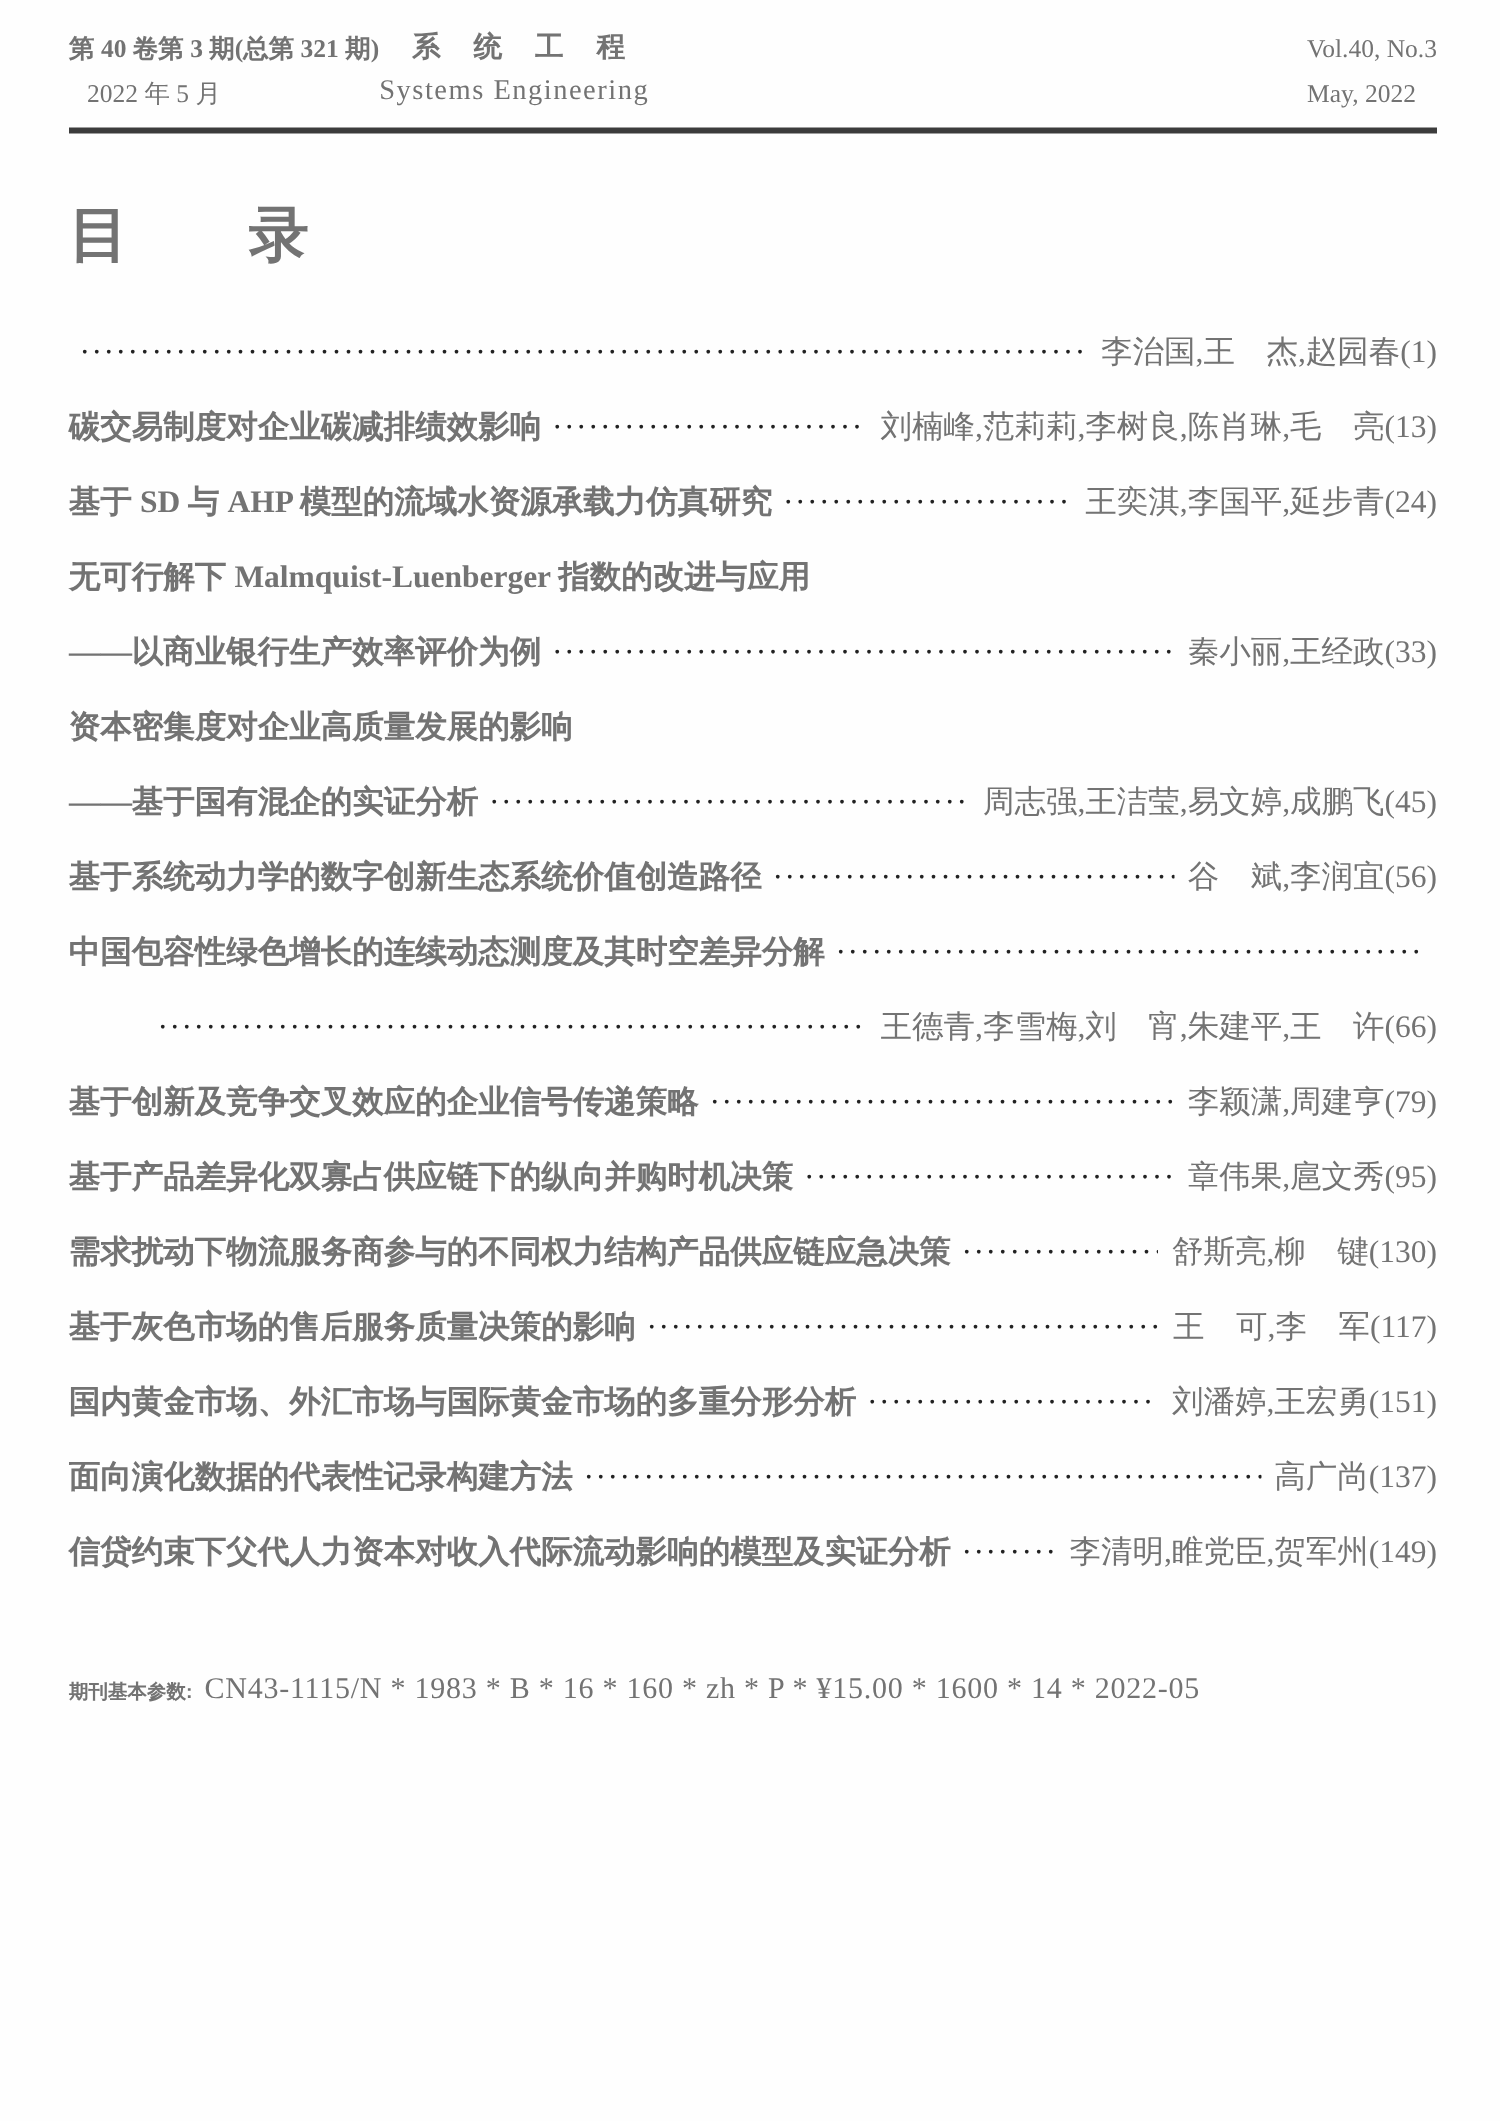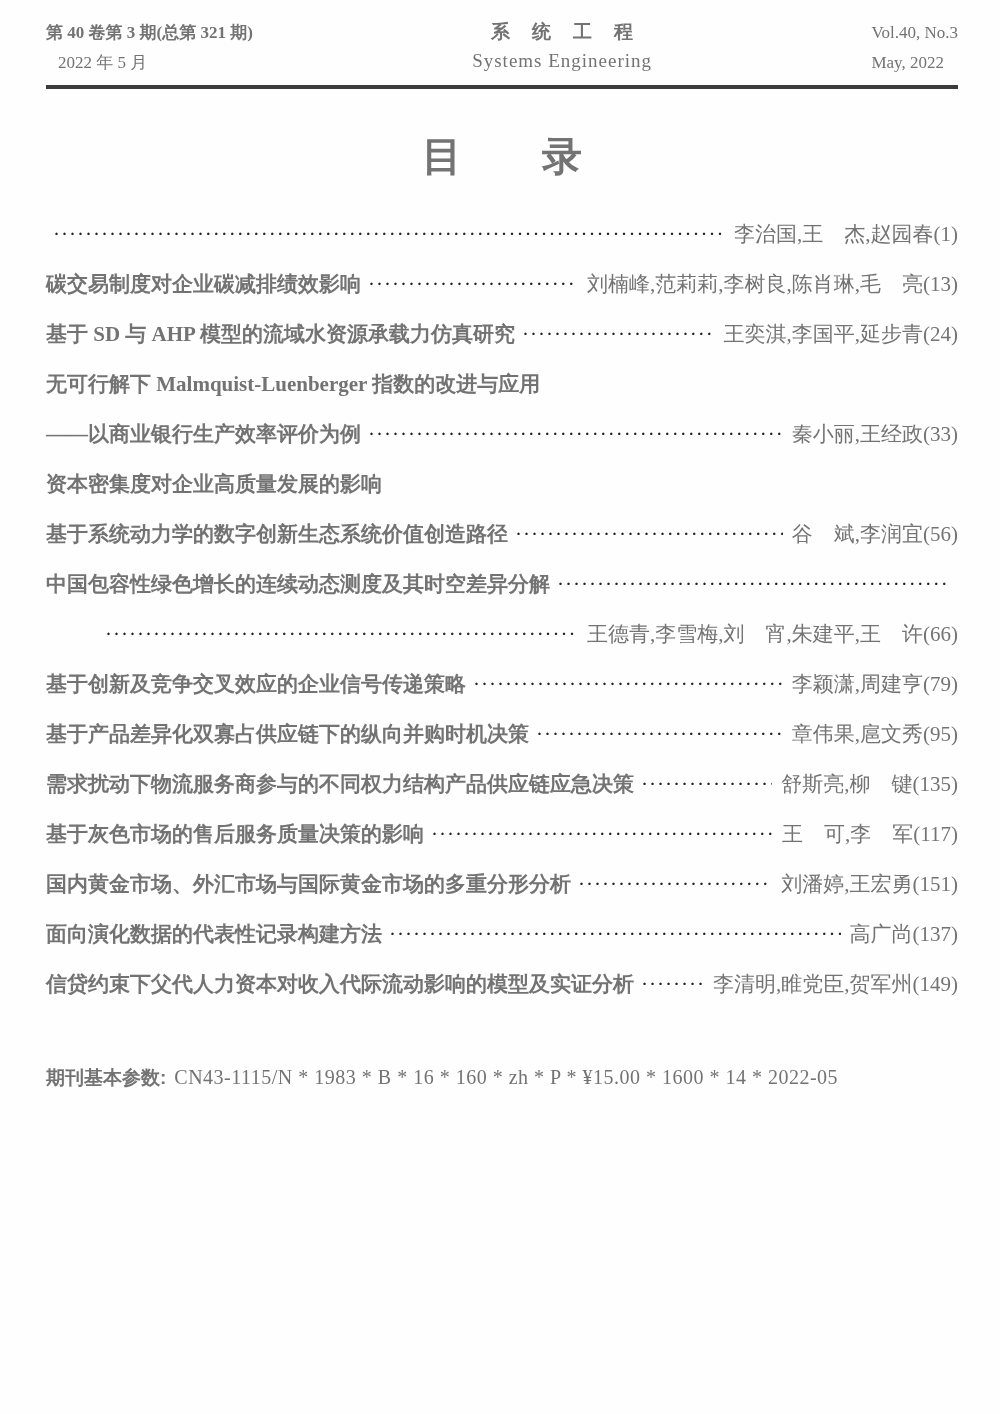--- a/index.html
+++ b/index.html
@@ -15,33 +15,33 @@
     overflow:hidden;
   }
   
   .journal-header{
     display:flex;
     justify-content:space-between;
     align-items:flex-start;
   }
   .header-left{font-size:17px;line-height:1.75;font-weight:600;}
   .header-left .line2{padding-left:12px;font-weight:500;}
-  .header-center{text-align:center;flex:1;}
+  .header-center{flex:1;}
   .cn-journal{
     font-size:19px;font-weight:700;
     letter-spacing:22px;padding-left:22px;
     line-height:1.5;
   }
   .en-journal{font-size:19px;letter-spacing:1px;line-height:1.45;}
   .header-right{font-size:17px;line-height:1.75;text-align:left;font-weight:500;}
   .rule{height:4px;background:#3c3c3c;margin-top:7px;}
   
   .toc-title{
     margin:42px 0 0 0;
-    text-align:center;
+    text-align:left;
     font-size:40px;
     font-weight:700;
     line-height:1.3;
   }
   
   .toc{margin-top:26px;}
   .row{
     display:flex;
     align-items:baseline;
     height:50px;
@@ -68,21 +68,21 @@
   .indent{flex:0 0 52px;}
   
   .journal-footer{
     margin-top:56px;
     font-size:20px;
     white-space:nowrap;
   }
   .footer-label{
     font-family:"Liberation Sans","DejaVu Sans",sans-serif;
     font-weight:700;
-    font-size:19px;
+    font-size:13px;
     margin-right:8px;
   }
   .footer-params{font-weight:400;letter-spacing:0.5px;}
 </style>
 </head>
 <body>
 
 <div class="page">
 
   <header class="journal-header">
@@ -130,20 +130,25 @@
     <div class="row">
       <span class="t">——以商业银行生产效率评价为例</span>
       <span class="leader"></span>
       <span class="a"><span>秦小丽,王经政</span><span class="pg">(33)</span></span>
     </div>
 
     <div class="row">
       <span class="t">资本密集度对企业高质量发展的影响</span>
     </div>
 
+    <div class="row">
+      <span class="t">——基于国有混企的实证分析</span>
+      <span class="leader"></span>
+      <span class="a"><span>周志强,王洁莹,易文婷,成鹏飞</span><span class="pg">(45)</span></span>
+    </div>
 
     <div class="row">
       <span class="t">基于系统动力学的数字创新生态系统价值创造路径</span>
       <span class="leader"></span>
       <span class="a"><span>谷　斌,李润宜</span><span class="pg">(56)</span></span>
     </div>
 
     <div class="row">
       <span class="t">中国包容性绿色增长的连续动态测度及其时空差异分解</span>
       <span class="leader"></span>
@@ -163,21 +168,21 @@
 
     <div class="row">
       <span class="t">基于产品差异化双寡占供应链下的纵向并购时机决策</span>
       <span class="leader"></span>
       <span class="a"><span>章伟果,扈文秀</span><span class="pg">(95)</span></span>
     </div>
 
     <div class="row">
       <span class="t">需求扰动下物流服务商参与的不同权力结构产品供应链应急决策</span>
       <span class="leader"></span>
-      <span class="a"><span>舒斯亮,柳　键</span><span class="pg">(135)</span></span>
+      <span class="a"><span>舒斯亮,柳　键</span><span class="pg">(130)</span></span>
     </div>
 
     <div class="row">
       <span class="t">基于灰色市场的售后服务质量决策的影响</span>
       <span class="leader"></span>
       <span class="a"><span>王　可,李　军</span><span class="pg">(117)</span></span>
     </div>
 
     <div class="row">
       <span class="t">国内黄金市场、外汇市场与国际黄金市场的多重分形分析</span>

